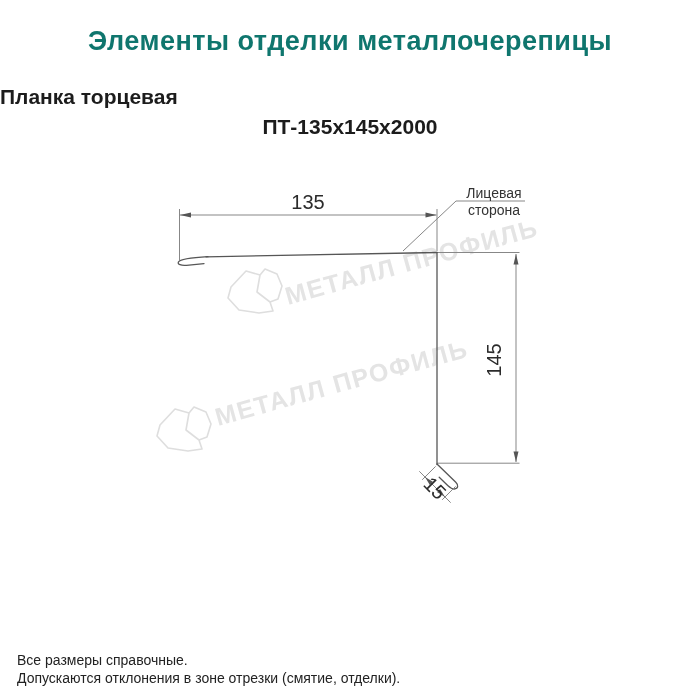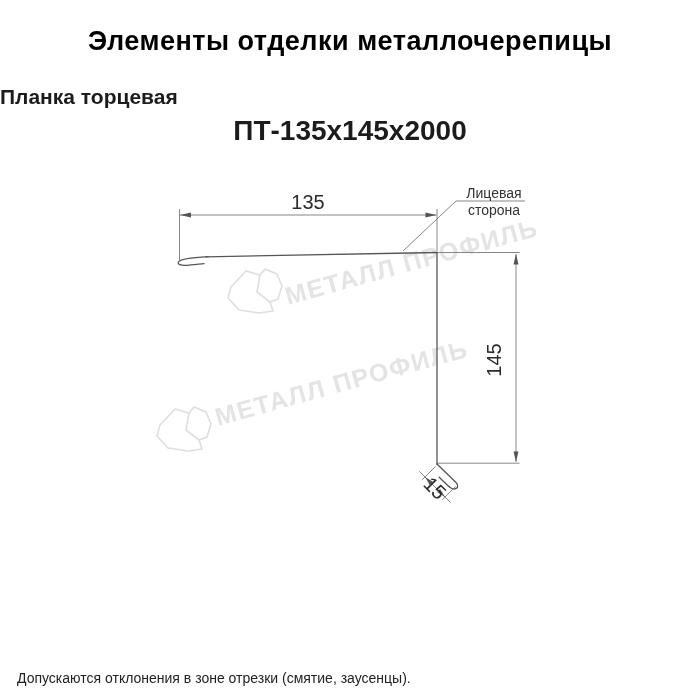--- a/index.html
+++ b/index.html
@@ -16,40 +16,40 @@
     overflow: hidden;
   }
   .page-title {
     position: absolute;
     top: 26px;
     left: 0;
     width: 700px;
     text-align: center;
     font-size: 27px;
     font-weight: bold;
-    color: #000000;
+    color: #0f766e;
     letter-spacing: 0.5px;
   }
   .product-name {
     position: absolute;
     top: 85px;
     left: 0;
     width: 700px;
     text-align: left;
     font-size: 21px;
     font-weight: bold;
     color: #1c1c1c;
   }
   .product-model {
     position: absolute;
     top: 115px;
     left: 0;
     width: 700px;
     text-align: center;
-    font-size: 28px;
+    font-size: 21px;
     font-weight: bold;
     color: #1c1c1c;
   }
   .drawing-svg {
     position: absolute;
     top: 0;
     left: 0;
   }
   .footer-notes {
     position: absolute;
@@ -129,16 +129,17 @@
       <line x1="435.6" y1="466.4" x2="422.2" y2="479.8"></line>
       <line x1="455.6" y1="486.4" x2="442.2" y2="499.8"></line>
       <line x1="419.3" y1="471.3" x2="450.7" y2="502.7"></line>
     </g>
     <polygon points="425,477 429.8,484.9 432.9,481.8" fill="#555555"></polygon>
     <polygon points="445,497 437,492.1 440.1,489" fill="#555555"></polygon>
     <text class="dim-text" text-anchor="middle" transform="translate(430,493) rotate(45)">15</text>
   </svg>
 
   <div class="footer-notes">
-    <div>Допускаются отклонения в зоне отрезки (смятие, заусенцы).</div>
+    <div>Все размеры справочные.</div>
+    <div>Допускаются отклонения в зоне отрезки (смятие, отделки).</div>
   </div>
 
 </div>
 
 </body></html>

